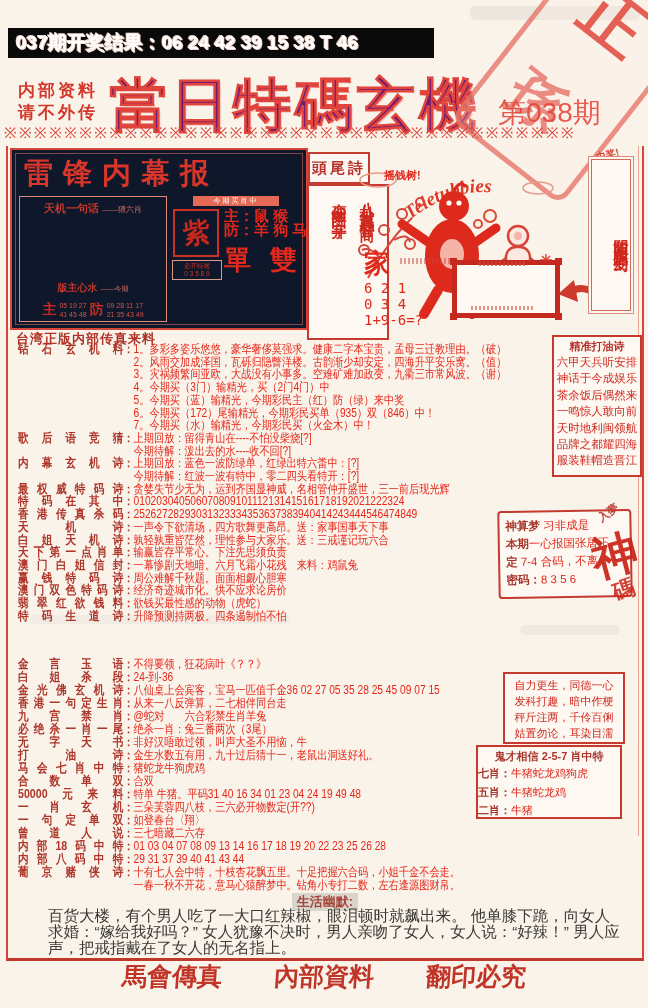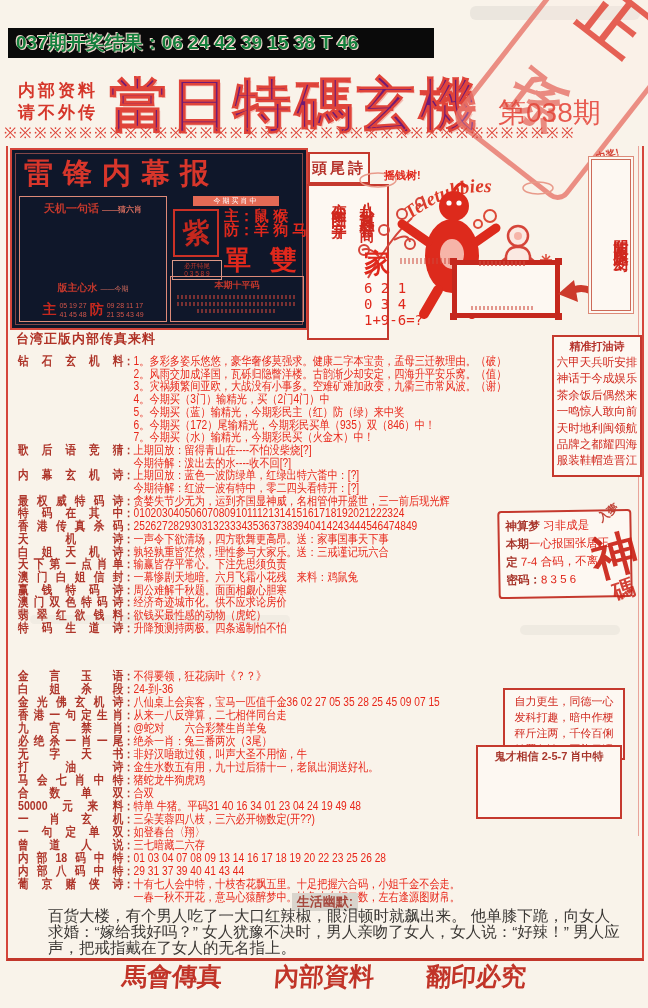--- a/index.html
+++ b/index.html
@@ -5,21 +5,21 @@
   html,body{margin:0;padding:0;}
   body{width:648px;height:1008px;font-family:"Liberation Sans",sans-serif;}
   .page{position:relative;width:648px;height:1008px;background:#f9f3ea;overflow:hidden;}
   .smudge{position:absolute;background:#9a9a96;opacity:.14;border-radius:6px;}
   .s1{left:470px;top:6px;width:170px;height:14px;}
   .s2{left:520px;top:625px;width:100px;height:10px;opacity:.10;}
   .s3{left:30px;top:615px;width:260px;height:9px;opacity:.08;}
 
   
   .banner-black{position:absolute;left:8px;top:28px;width:418px;height:30px;background:#0a0a0a;
-    color:#15803d;font-weight:bold;font-size:19px;line-height:30px;padding-left:8px;white-space:nowrap;
+    color:#ffffff;font-weight:bold;font-size:19px;line-height:30px;padding-left:8px;white-space:nowrap;
     text-shadow:1px 1px 0 #f3d9cf,-1px -1px 0 #f3d9cf;}
   .note{position:absolute;left:18px;top:80px;color:#d5362a;font-weight:bold;font-size:17px;line-height:22px;letter-spacing:3px;}
   .title{position:absolute;left:92px;top:50px;margin:17px;font-family:"Liberation Serif",serif;font-weight:normal;
     font-size:58px;letter-spacing:4px;color:#701a75;-webkit-text-stroke:2.5px #e0443a;
     text-shadow:2px 2px 0 rgba(224,68,58,.30);white-space:nowrap;}
   .issue{position:absolute;left:498px;top:94px;color:#e02a1e;font-size:28px;white-space:nowrap;}
   .stamp{position:absolute;left:515px;top:-70px;width:130px;height:250px;border:5px solid rgba(229,110,98,.75);
     border-radius:14px;transform:rotate(38deg);background:rgba(255,235,228,.25);text-align:center;}
   .stamp .st1{display:block;margin-top:34px;font-size:64px;color:rgba(224,70,58,.85);font-family:"Liberation Serif",serif;font-weight:bold;}
   .stamp .st2{display:block;margin-top:28px;margin-left:-26px;font-size:56px;color:rgba(224,70,58,.6);font-family:"Liberation Serif",serif;font-weight:bold;}
@@ -31,21 +31,21 @@
     border-left:2px solid #d5453a;border-right:2px solid #d5453a;border-bottom:3px solid #c2362b;}
   .frame::after{content:"";position:absolute;right:3px;top:0;height:690px;border-right:1px solid rgba(213,69,58,.45);}
 
   
   .np{position:absolute;left:2px;top:2px;width:294px;height:178px;border:2px solid #d5453a;background:#0f172a;}
   .np::before{content:"";position:absolute;inset:3px;border:1px solid rgba(224,110,96,.55);pointer-events:none;}
   .np-title{position:absolute;left:12px;top:4px;font-family:"Liberation Serif",serif;font-weight:bold;font-size:29px;
     letter-spacing:10px;color:#d8362b;white-space:nowrap;}
   .np-left{position:absolute;left:7px;top:46px;width:146px;height:124px;border:1px solid #dd8a78;}
   .np-left-head{text-align:center;font-size:11px;font-weight:bold;color:#c5382c;margin-top:4px;}
-  .np-left-head .sub{font-size:8px;font-weight:bold;color:#d06a5c;}
+  .np-left-head .sub{font-size:8px;font-weight:normal;color:#d06a5c;}
   .np-left-foot{position:absolute;left:0;bottom:26px;width:100%;text-align:center;font-size:10px;font-weight:bold;color:#c5382c;}
   .np-left-foot .sub{font-size:7px;font-weight:normal;color:#d06a5c;}
   .np-nums{position:absolute;left:2px;bottom:2px;width:142px;display:flex;align-items:center;justify-content:center;gap:3px;}
   .np-nums .bigch{font-size:14px;font-weight:bold;color:#c5281e;font-family:"Liberation Serif",serif;}
   .np-nums .tcol{font-size:7px;line-height:9px;color:#d0554a;white-space:pre;}
   .np-right{position:absolute;left:158px;top:46px;width:132px;height:76px;}
   .np-banner{width:86px;margin:0 auto;height:10px;background:#e46a55;color:#fff;font-size:7px;line-height:10px;text-align:center;letter-spacing:2px;}
   .np-rrow{display:flex;margin-top:3px;}
   .np-rcol1{width:54px;}
   .zi-box{width:42px;height:44px;border:2px solid #cc3126;margin-left:3px;text-align:center;}
@@ -77,21 +77,21 @@
   .fbox .c{position:absolute;width:7px;height:7px;background:#c5281e;}
   .fbox .c1{left:-7px;top:-7px;}.fbox .c2{right:-7px;top:-7px;}.fbox .c3{left:-7px;bottom:-7px;}.fbox .c4{right:-7px;bottom:-7px;}
   .arrow{position:absolute;left:548px;top:132px;width:62px;height:42px;}
   .win{position:absolute;left:588px;top:2px;font-size:10px;color:#d5453a;transform:rotate(-14deg);font-weight:bold;}
   .yy{position:absolute;left:580px;top:10px;width:40px;height:152px;border:1px solid #dd8a78;padding:2px;background:#fdf8f2;}
   .yy-in{border:1px solid #cc6a58;height:100%;box-sizing:border-box;writing-mode:vertical-rl;text-orientation:upright;
     font-size:15px;font-weight:bold;color:#d0281e;letter-spacing:3px;padding-top:4px;text-align:center;width:100%;}
 
   
   .source{position:absolute;left:8px;top:184px;font-size:13px;font-weight:bold;color:#b03226;letter-spacing:1px;}
-  .list{position:absolute;left:10px;width:630px;margin-top:12px;}
+  .list{position:absolute;left:10px;width:630px;}
   #list1{top:197px;}
   #list2{top:512px;}
   .row{transform:scaleX(.85);transform-origin:left top;white-space:nowrap;line-height:12.7px;}
   #list2 .row{line-height:13px;}
   .lbl{display:inline-block;width:124px;text-align:justify;text-align-last:justify;font-size:12.5px;font-weight:bold;color:#ae352a;vertical-align:top;}
   .sep{font-size:12px;font-weight:bold;color:#ae352a;vertical-align:top;}
   .val{display:inline-block;font-size:12px;color:#e8271a;white-space:pre;vertical-align:top;}
 
   .humor-label-wrap{position:absolute;left:0;top:746px;width:100%;text-align:center;}
   .humor-label{display:inline-block;font-size:13px;font-weight:bold;color:#a5473c;background:#d9d5cd;padding:0 5px;}
@@ -102,21 +102,21 @@
   .dayou{left:552px;top:335px;width:86px;height:138px;text-align:center;}
   .sbox-title{font-size:11px;font-weight:bold;color:#b5312a;margin-top:2px;text-align:center;}
   .dline{font-size:11.5px;line-height:16.4px;color:#d0281e;white-space:nowrap;}
   .shensuan{left:498px;top:510px;width:134px;height:88px;border-radius:4px;transform:rotate(-1deg);padding:4px 2px 0 6px;box-sizing:border-box;}
   .srow{font-size:11.5px;line-height:18px;white-space:nowrap;}
   .sl{font-weight:bold;color:#a8362c;font-family:"Liberation Serif",serif;text-align:right;}
   .sv{color:#e0281c;}
   .deco-shen{position:absolute;right:-8px;top:14px;font-size:46px;font-weight:bold;color:#cb2317;font-family:"Liberation Serif",serif;transform:rotate(-14deg);opacity:.92;}
   .deco-ma{position:absolute;right:-4px;bottom:-10px;font-size:22px;font-weight:bold;color:#cb2317;font-family:"Liberation Serif",serif;transform:rotate(-18deg);opacity:.85;}
   .deco-ru{position:absolute;right:10px;top:-6px;font-size:11px;font-weight:bold;color:#c04236;transform:rotate(-34deg);}
-  .zili{left:503px;top:672px;width:122px;height:72px;text-align:center;padding-top:3px;box-sizing:border-box;margin-top:16px;}
+  .zili{left:503px;top:672px;width:122px;height:72px;text-align:center;padding-top:3px;box-sizing:border-box;}
   .zline{font-size:11px;line-height:16px;color:#d0281e;white-space:nowrap;}
   .guicai{left:476px;top:745px;width:146px;height:74px;padding:2px 0 0 0;box-sizing:border-box;}
   .gtitle{font-size:11px;font-weight:bold;color:#a8362c;text-align:center;}
   .grow{font-size:11px;line-height:18.5px;white-space:nowrap;}
   .grow .gl{color:#a8362c;font-weight:bold;}
   .grow .gv{color:#e0281c;}
 
   .footer{position:absolute;left:0;top:960px;width:100%;display:flex;justify-content:center;gap:52px;
     font-family:"Liberation Serif",serif;font-weight:bold;font-size:25px;color:#c13428;transform:skewX(-4deg);}
 </style>
@@ -180,26 +180,20 @@
               <div>必开特尾</div>
               <div>0 3 5 8 9</div>
             </div>
           </div>
           <div class="np-rcol2">
             <div class="zf">主：鼠 猴</div>
             <div class="zf">防：羊 狗 马</div>
             <div class="danshuang">單 雙</div>
           </div>
         </div>
-      </div>
-      <div class="np-bottom">
-        <div class="np-bottom-title">本期十平码</div>
-        <div class="tex"></div>
-        <div class="tex"></div>
-        <div class="tex short"></div>
       </div>
     </div>
 
     <div class="htp">頭尾詩</div>
     <div class="vpoem">
       <div>八卦当真胜智商</div>
       <div>变幻阵图一字开</div>
     </div>
 
     <div class="tele">
@@ -351,20 +345,25 @@
     <div id="zili-lines">
         <div class="zline">自力更生，同德一心</div>
         <div class="zline">发科打趣，暗中作梗</div>
         <div class="zline">秤斤注两，千伶百俐</div>
         <div class="zline">姑置勿论，耳染目濡</div>
       </div>
   </div>
 
   <div class="sbox guicai">
     <div class="gtitle">鬼才相信 2-5-7 肖中特</div>
+    <div id="guicai-rows">
+        <div class="grow"><span class="gl">七肖：</span><span class="gv">牛猪蛇龙鸡狗虎</span></div>
+        <div class="grow"><span class="gl">五肖：</span><span class="gv">牛猪蛇龙鸡</span></div>
+        <div class="grow"><span class="gl">二肖：</span><span class="gv">牛猪</span></div>
+      </div>
   </div>
 
   <div class="footer">
     <span>馬會傳真</span>
     <span>內部資料</span>
     <span>翻印必究</span>
   </div>
 </div>
 
 </body></html>

